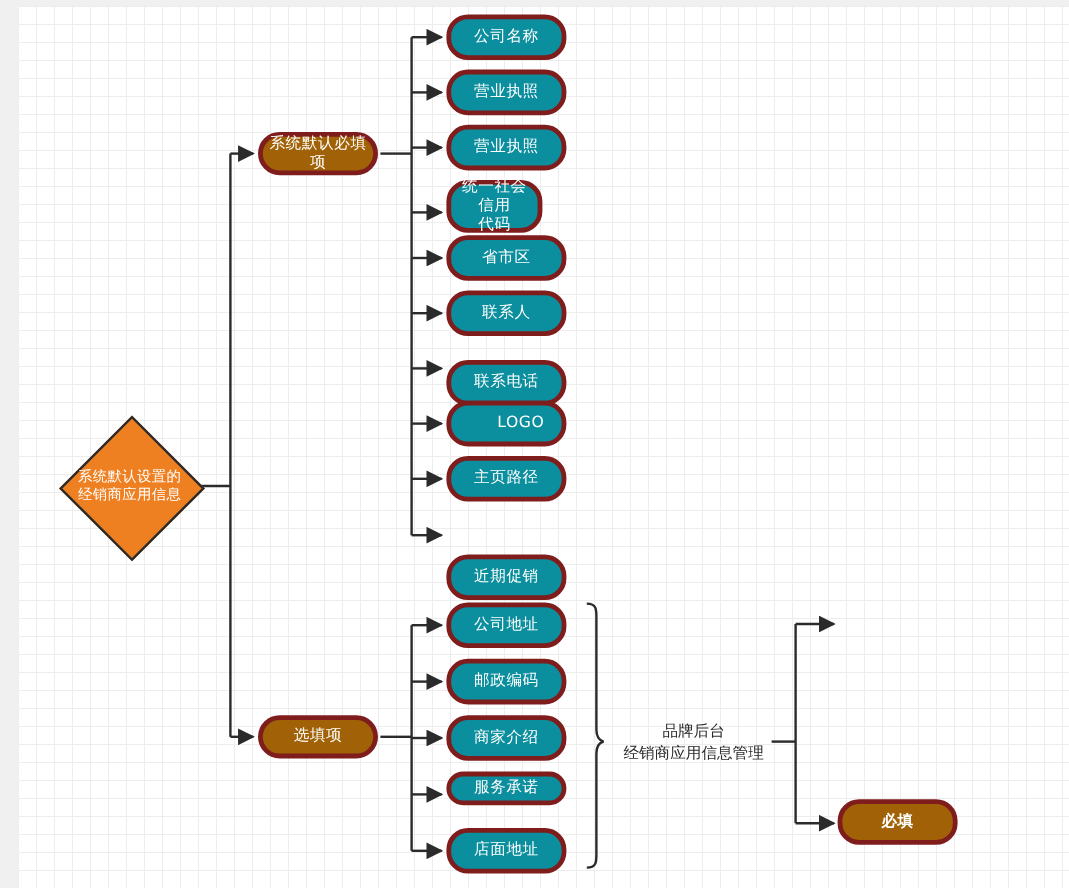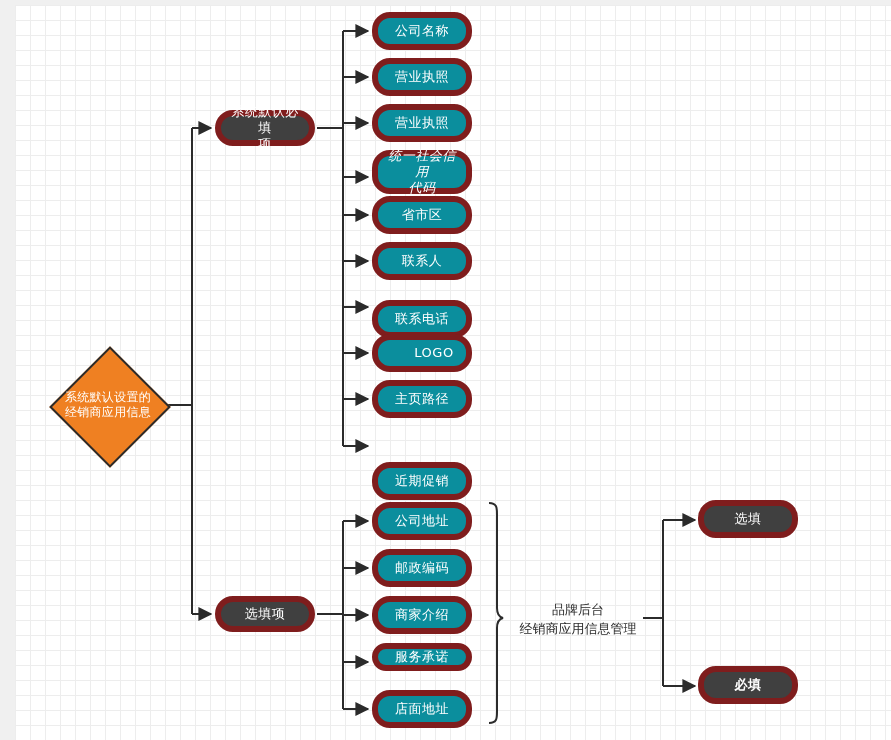--- a/index.html
+++ b/index.html
@@ -49,26 +49,26 @@
     box-sizing: border-box;
     display: flex;
     align-items: center;
     justify-content: center;
     text-align: center;
     color: #ffffff;
     font-size: 13px;
     line-height: 16px;
     letter-spacing: 0.5px;
     border-radius: 18px;
-    border: 6px solid #7f1d1d;
+    border: 4px solid #7f1d1d;
     padding: 2px 4px;
     white-space: pre-line;
   }
   .node.teal   { background: #0b8e9d; }
-  .node.green  { background: #404040; }
+  .node.green  { background: #a16207; }
 
   .diamond-wrap {
     position: absolute;
     width: 116px;
     height: 116px;
   }
   .diamond-shape {
     position: absolute;
     left: 50%;
     top: 50%;
@@ -181,21 +181,21 @@
 
     <div class="node teal" style="left:372px; top:12px; width:100px; height:38px;">
       <span>公司名称</span>
     </div>
     <div class="node teal" style="left:372px; top:58px; width:100px; height:38px;">
       <span>营业执照</span>
     </div>
     <div class="node teal" style="left:372px; top:104px; width:100px; height:38px;">
       <span>营业执照</span>
     </div>
-    <div class="node teal" style="left:372px; top:150px; width:100px; height:44px;font-style:italic;">
+    <div class="node teal" style="left:372px; top:150px; width:80px; height:44px;">
       <span>统一社会信用
 代码</span>
     </div>
     <div class="node teal" style="left:372px; top:196px; width:100px; height:38px;">
       <span>省市区</span>
     </div>
     <div class="node teal" style="left:372px; top:242px; width:100px; height:38px;">
       <span>联系人</span>
     </div>
     <div class="node teal" style="left:372px; top:300px; width:100px; height:38px;">
@@ -223,21 +223,18 @@
     <div class="node teal" style="left:372px; top:643px; width:100px; height:28px;">
       <span>服务承诺</span>
     </div>
     <div class="node teal" style="left:372px; top:690px; width:100px; height:38px;">
       <span>店面地址</span>
     </div>
 
     <div class="brace-label" style="left:508px; top:600px; width:140px;">品牌后台
 经销商应用信息管理</div>
 
-    <div class="node green" style="left:698px; top:500px; width:100px; height:38px;">
-      <span>选填</span>
-    </div>
     <div class="node green" style="left:698px; top:666px; width:100px; height:38px;font-weight:bold;">
       <span>必填</span>
     </div>
 
   </div>
 </div>
 
 </body></html>

